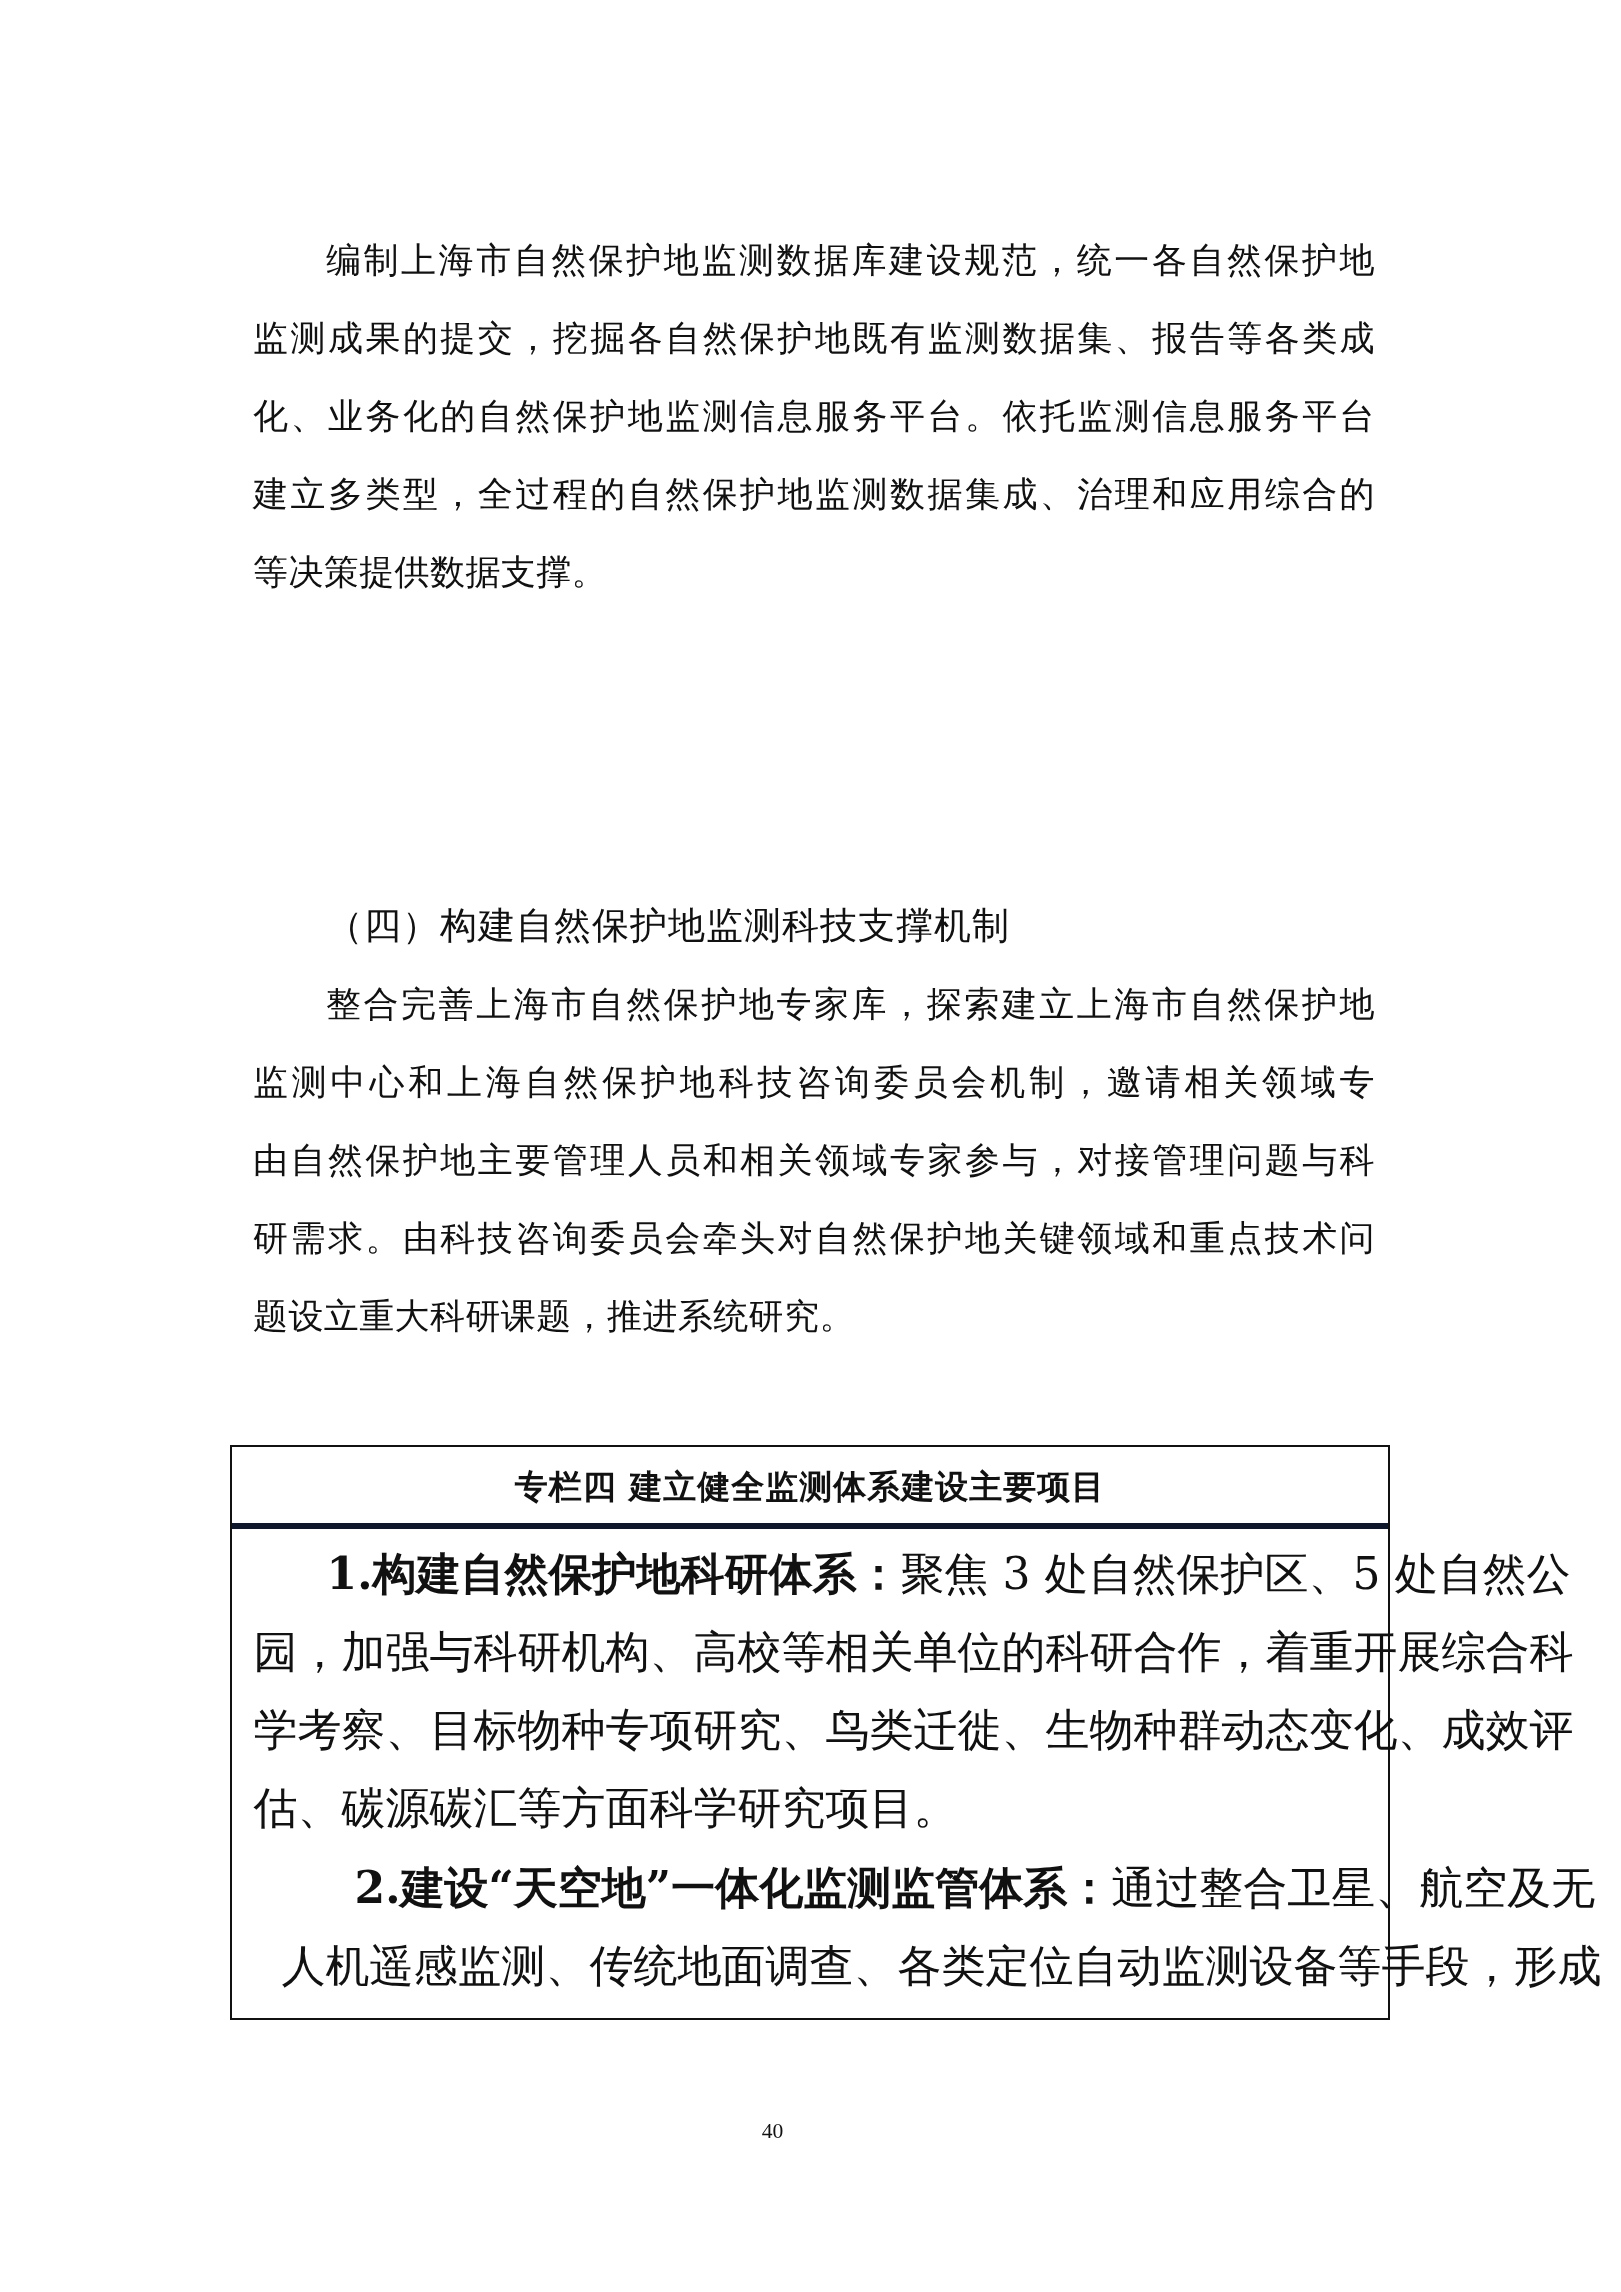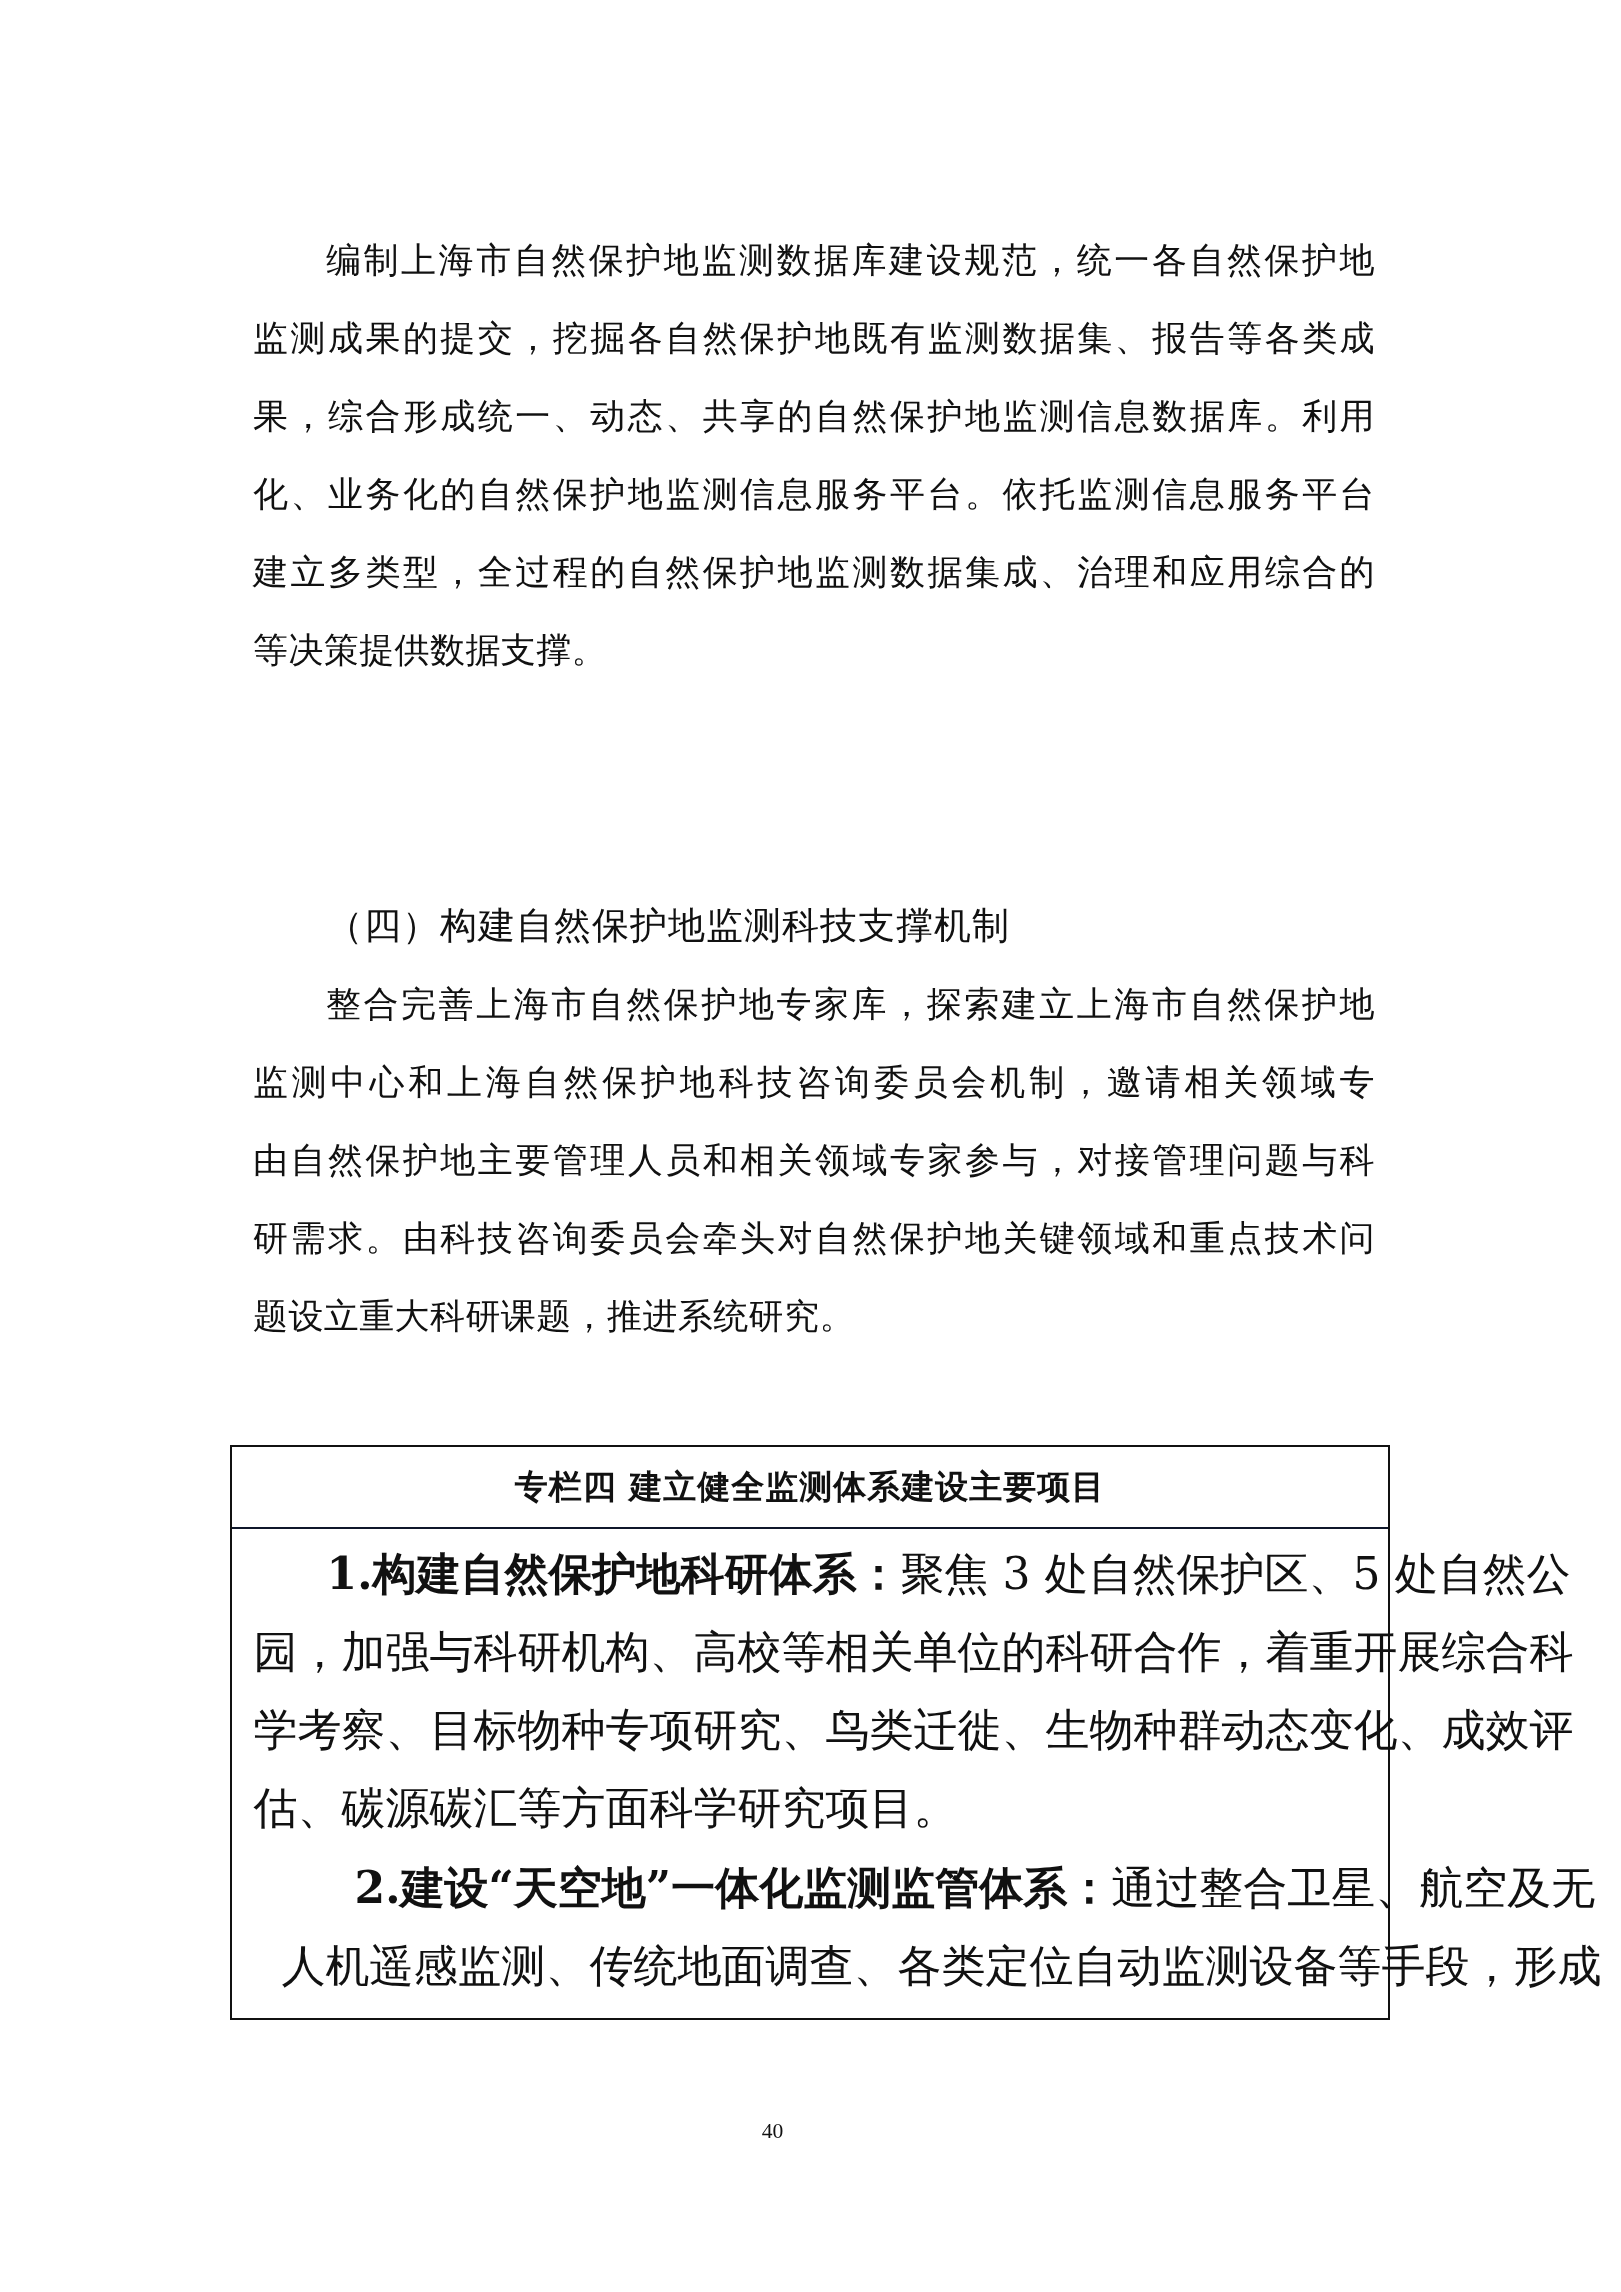--- a/index.html
+++ b/index.html
@@ -63,21 +63,21 @@
       height: 575px;
       border: 2px solid #111111;
       box-sizing: border-box;
     }
     .box-title {
       position: absolute;
       left: 0;
       top: 0;
       width: 100%;
       height: 82px;
-      border-bottom: 2px solid #0f172a;
+      border-bottom: 6px solid #0f172a;
       box-sizing: border-box;
       text-align: center;
       font-size: 33px;
       line-height: 80px;
       font-weight: bold;
       font-family: "DejaVu Sans", "Liberation Sans", sans-serif;
       letter-spacing: 1px;
     }
     .box-body {
       position: absolute;
@@ -106,21 +106,20 @@
     }
   </style>
 </head>
 <body>
 
 <div class="page">
 
   <div class="para" style="top:221px;">
     <span class="line indent">编制上海市自然保护地监测数据库建设规范，统一各自然保护地</span>
     <span class="line">监测成果的提交，挖掘各自然保护地既有监测数据集、报告等各类成</span>
-    <span class="line">果，综合形成统一、动态、共享的自然保护地监测信息数据库。利用</span>
     <span class="line">化、业务化的自然保护地监测信息服务平台。依托监测信息服务平台</span>
     <span class="line">建立多类型，全过程的自然保护地监测数据集成、治理和应用综合的</span>
     <span class="line last">等决策提供数据支撑。</span>
   </div>
 
   <div class="heading" style="top:887px;">（四）构建自然保护地监测科技支撑机制</div>
 
   <div class="para" style="top:965px;">
     <span class="line indent">整合完善上海市自然保护地专家库，探索建立上海市自然保护地</span>
     <span class="line">监测中心和上海自然保护地科技咨询委员会机制，邀请相关领域专</span>

